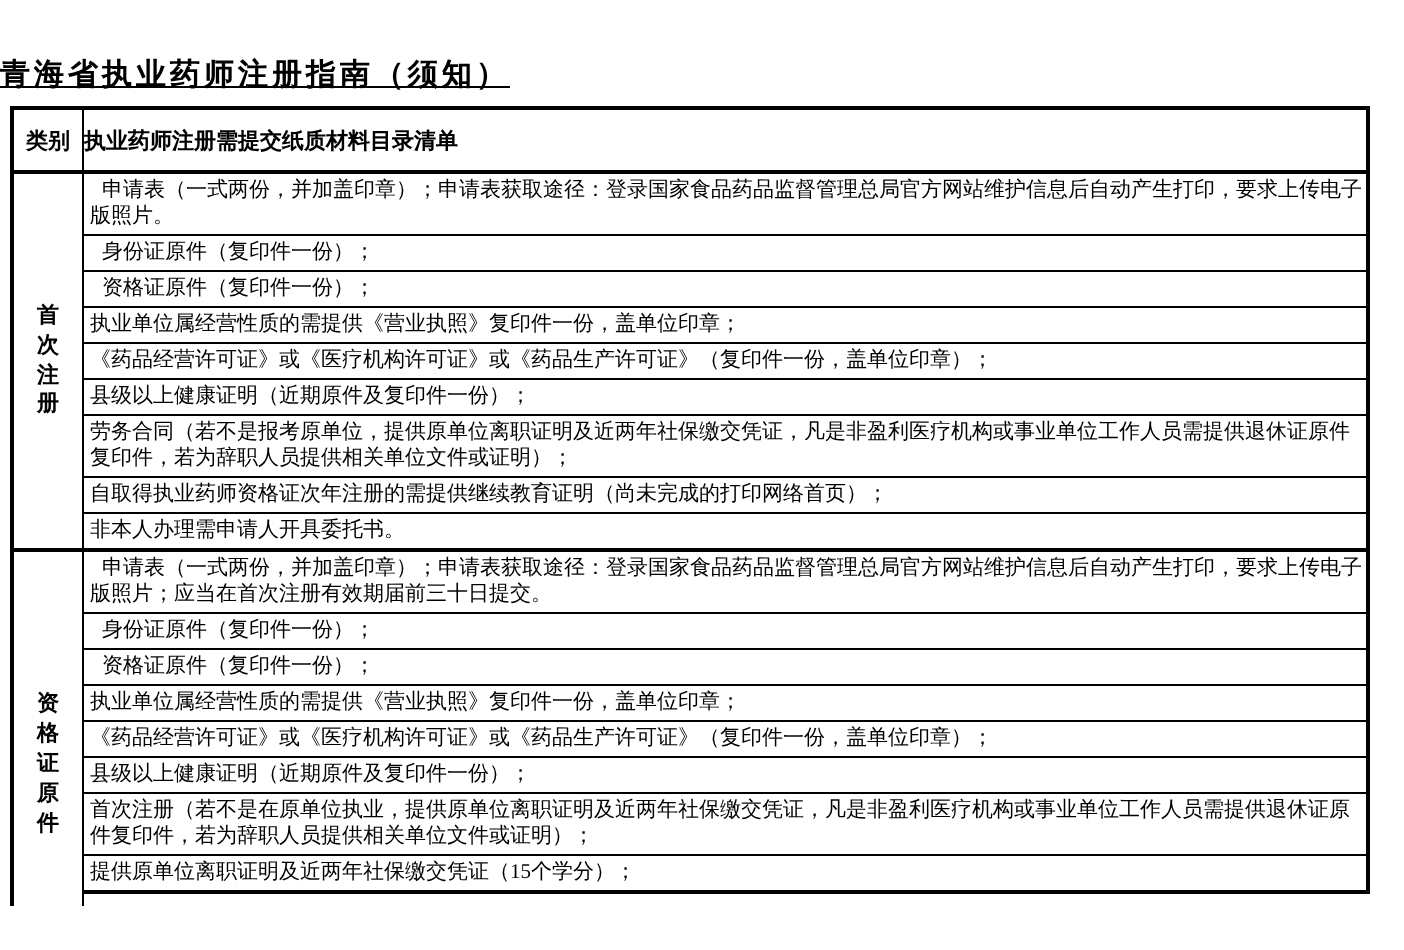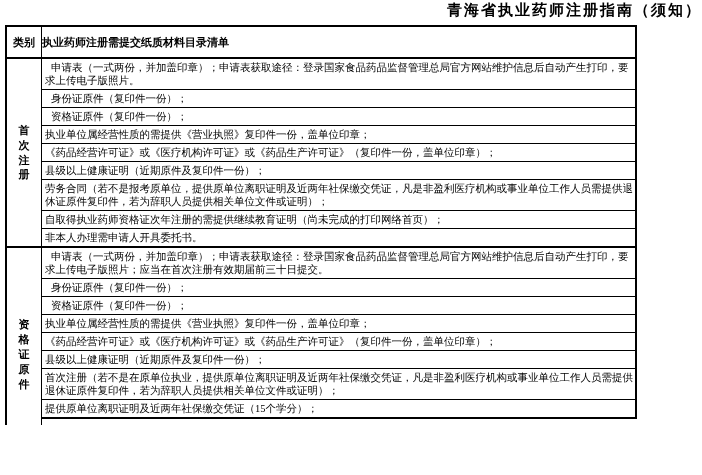--- a/index.html
+++ b/index.html
@@ -6,30 +6,32 @@
     margin: 0; padding: 0;
     width: 702px; height: 475px;
     background: #ffffff;
     overflow: hidden;
     font-family: "Liberation Serif", "DejaVu Serif", serif;
     color: #000000;
   }
   .page { width: 702px; height: 475px; position: relative; }
 
   .doc-title {
-    text-align: right;
+    padding-top: 28px;
+    text-align: left;
     font-size: 15px;
     font-weight: bold;
     letter-spacing: 2px;
     line-height: 20px;
+    text-decoration: underline;
   }
 
   .table-wrap {
     margin: 5px 0 0 5px;
-    width: 632px;
+    width: 680px;
     box-sizing: border-box;
     border-top: 2px solid #000;
     border-left: 2px solid #000;
     border-right: 2px solid #000;
   }
 
   
   .thead {
     display: flex;
     height: 30px;

